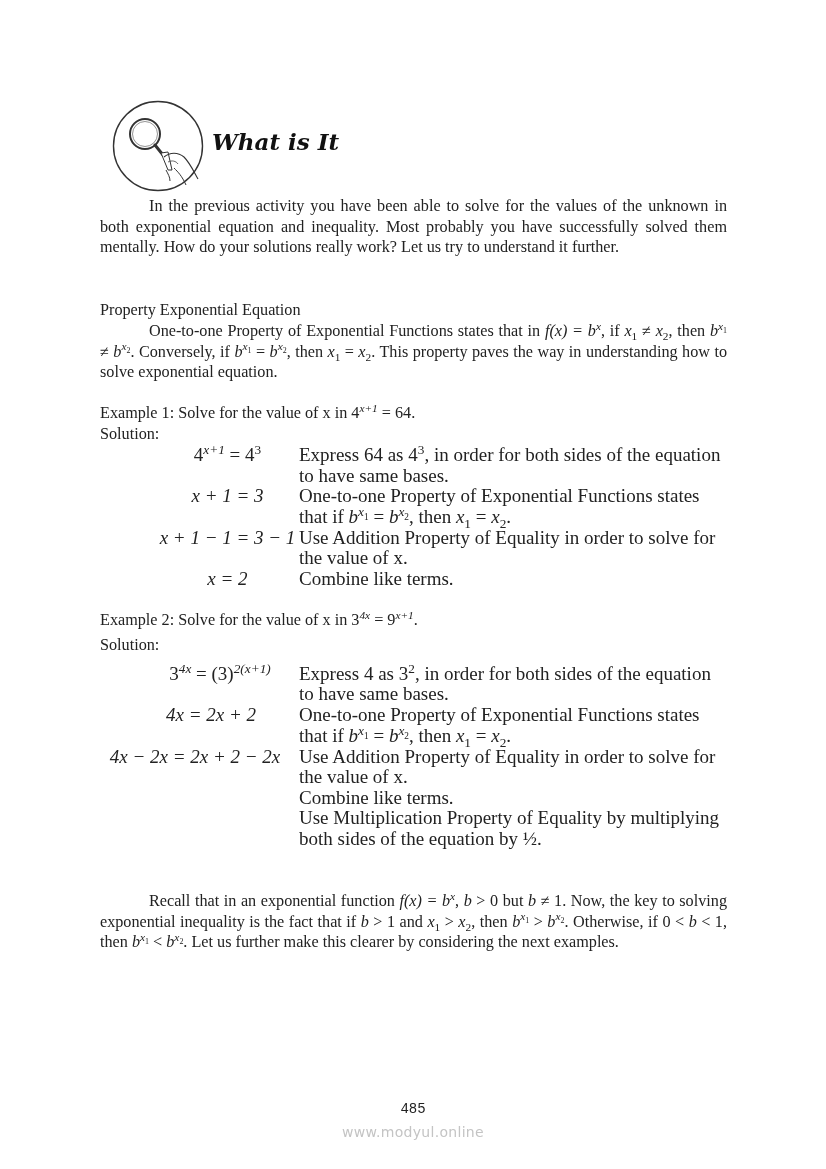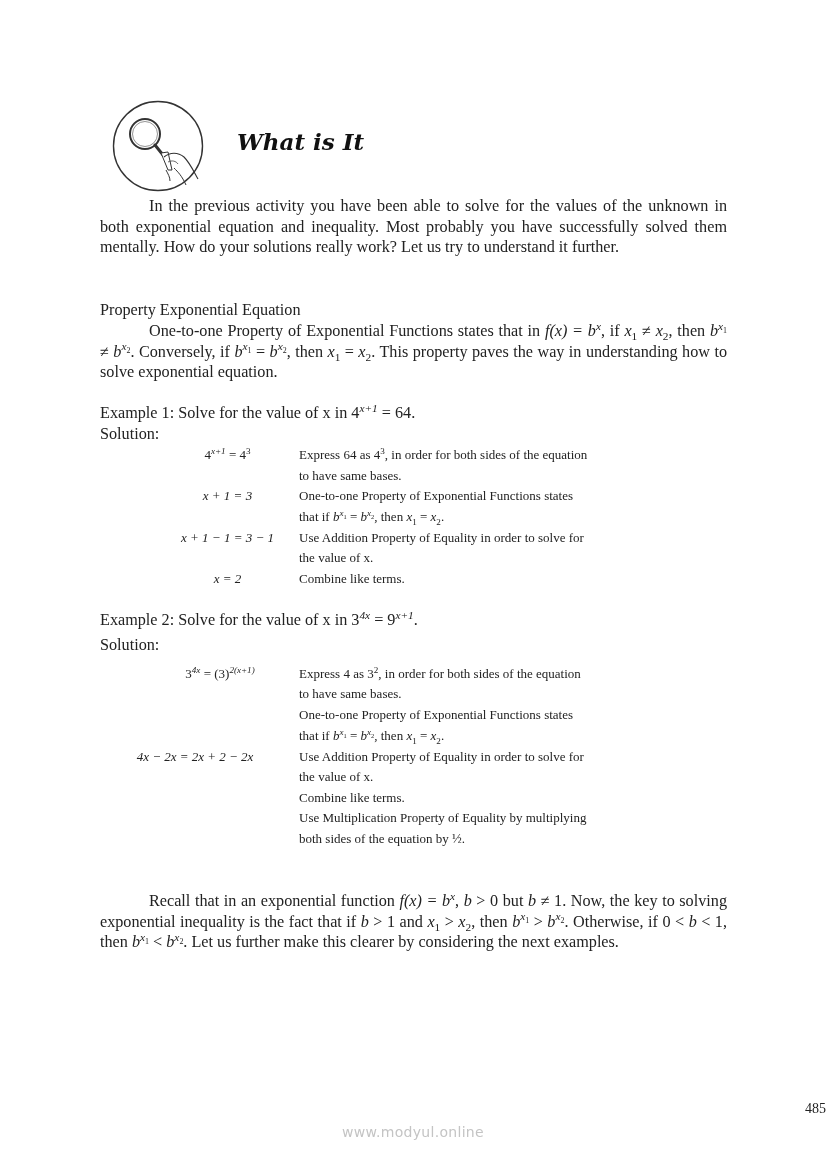--- a/index.html
+++ b/index.html
@@ -5,41 +5,41 @@
     html, body { margin: 0; padding: 0; background: #ffffff; }
     body {
       width: 826px; height: 1169px; position: relative; overflow: hidden;
       font-family: "DejaVu Serif", "Liberation Serif", serif;
       color: #1a1a1a;
     }
     .page { position: absolute; left: 0; top: 0; width: 826px; height: 1169px; }
     .header { position: absolute; left: 112px; top: 100px; height: 92px; }
     .icon-circle { position: absolute; left: 0; top: 0; width: 92px; height: 92px; }
     .title {
-      position: absolute; left: 125px; top: 28px; white-space: nowrap;
+      position: absolute; left: 100px; top: 28px; white-space: nowrap;
       font-family: "DejaVu Serif", serif; font-weight: bold; font-style: italic;
       font-size: 23px; color: #111;
     }
     .txt {
       position: absolute; left: 100px; width: 627px;
       font-family: "Liberation Serif", "DejaVu Serif", serif;
       font-size: 16.2px; line-height: 20.7px; color: #222;
     }
     .just { text-align: justify; text-align-last: left; }
     .indent { text-indent: 49px; }
     .math { font-style: italic; }
     sup, sub { font-size: 70%; line-height: 0; }
     .row { position: absolute; left: 100px; width: 627px; height: 20.7px;
-      font-family: "Liberation Serif", "DejaVu Serif", serif; font-size: 13px; line-height: 20.7px; color:#222; }
+      font-family: "Liberation Serif", "DejaVu Serif", serif; font-size: 19px; line-height: 20.7px; color:#222; }
     .eq { position: absolute; left: 0; width: 253px; text-align: center; white-space: nowrap; }
     .eq1 { width: 255px; }
     .exp { position: absolute; left: 199px; width: 430px; }
     .footer-num {
-      position: absolute; left: 0; width: 826px; top: 1101px; text-align: right;
-      font-family: Liberation Serif, serif; font-size: 14px; color: #222;
+      position: absolute; left: 0; width: 826px; top: 1101px; text-align: center;
+      font-family: Liberation Mono, monospace; font-size: 14px; color: #222;
     }
     .footer-url {
       position: absolute; left: 0; width: 826px; top: 1124px; text-align: center;
       font-family: "DejaVu Sans", sans-serif; font-size: 14px; color: #c4c4c4; letter-spacing: 0.3px;
     }
   </style>
 </head>
 <body>
 
 <div class="page">
@@ -102,20 +102,21 @@
 
   <div class="row" style="top:664px;">
     <span class="eq" style="width:240px;"><span>3</span><sup class="math">4x</sup><span> = (3)</span><sup class="math">2(x+1)</sup></span>
     <span class="exp"><span>Express 4 as 3</span><sup>2</sup><span>, in order for both sides of the equation</span></span>
   </div>
   <div class="row" style="top:684px;">
       <span class="exp">to have same bases.</span>
     </div>
 
   <div class="row" style="top:705px;">
+    <span class="eq math" style="width:222px;">4x = 2x + 2</span>
     <span class="exp">One-to-one Property of Exponential Functions states</span>
   </div>
   <div class="row" style="top:726px;">
       <span class="exp"><span>that if </span><span class="math">b</span><sup><span class="math">x</span><sub>1</sub></sup> = <span class="math">b</span><sup><span class="math">x</span><sub>2</sub></sup><span>, then </span><span class="math">x</span><sub>1</sub> = <span class="math">x</span><sub>2</sub><span>.</span></span>
     </div>
 
   <div class="row" style="top:747px;">
     <span class="eq math" style="width:190px;">4x − 2x = 2x + 2 − 2x</span>
     <span class="exp">Use Addition Property of Equality in order to solve for</span>
   </div>

